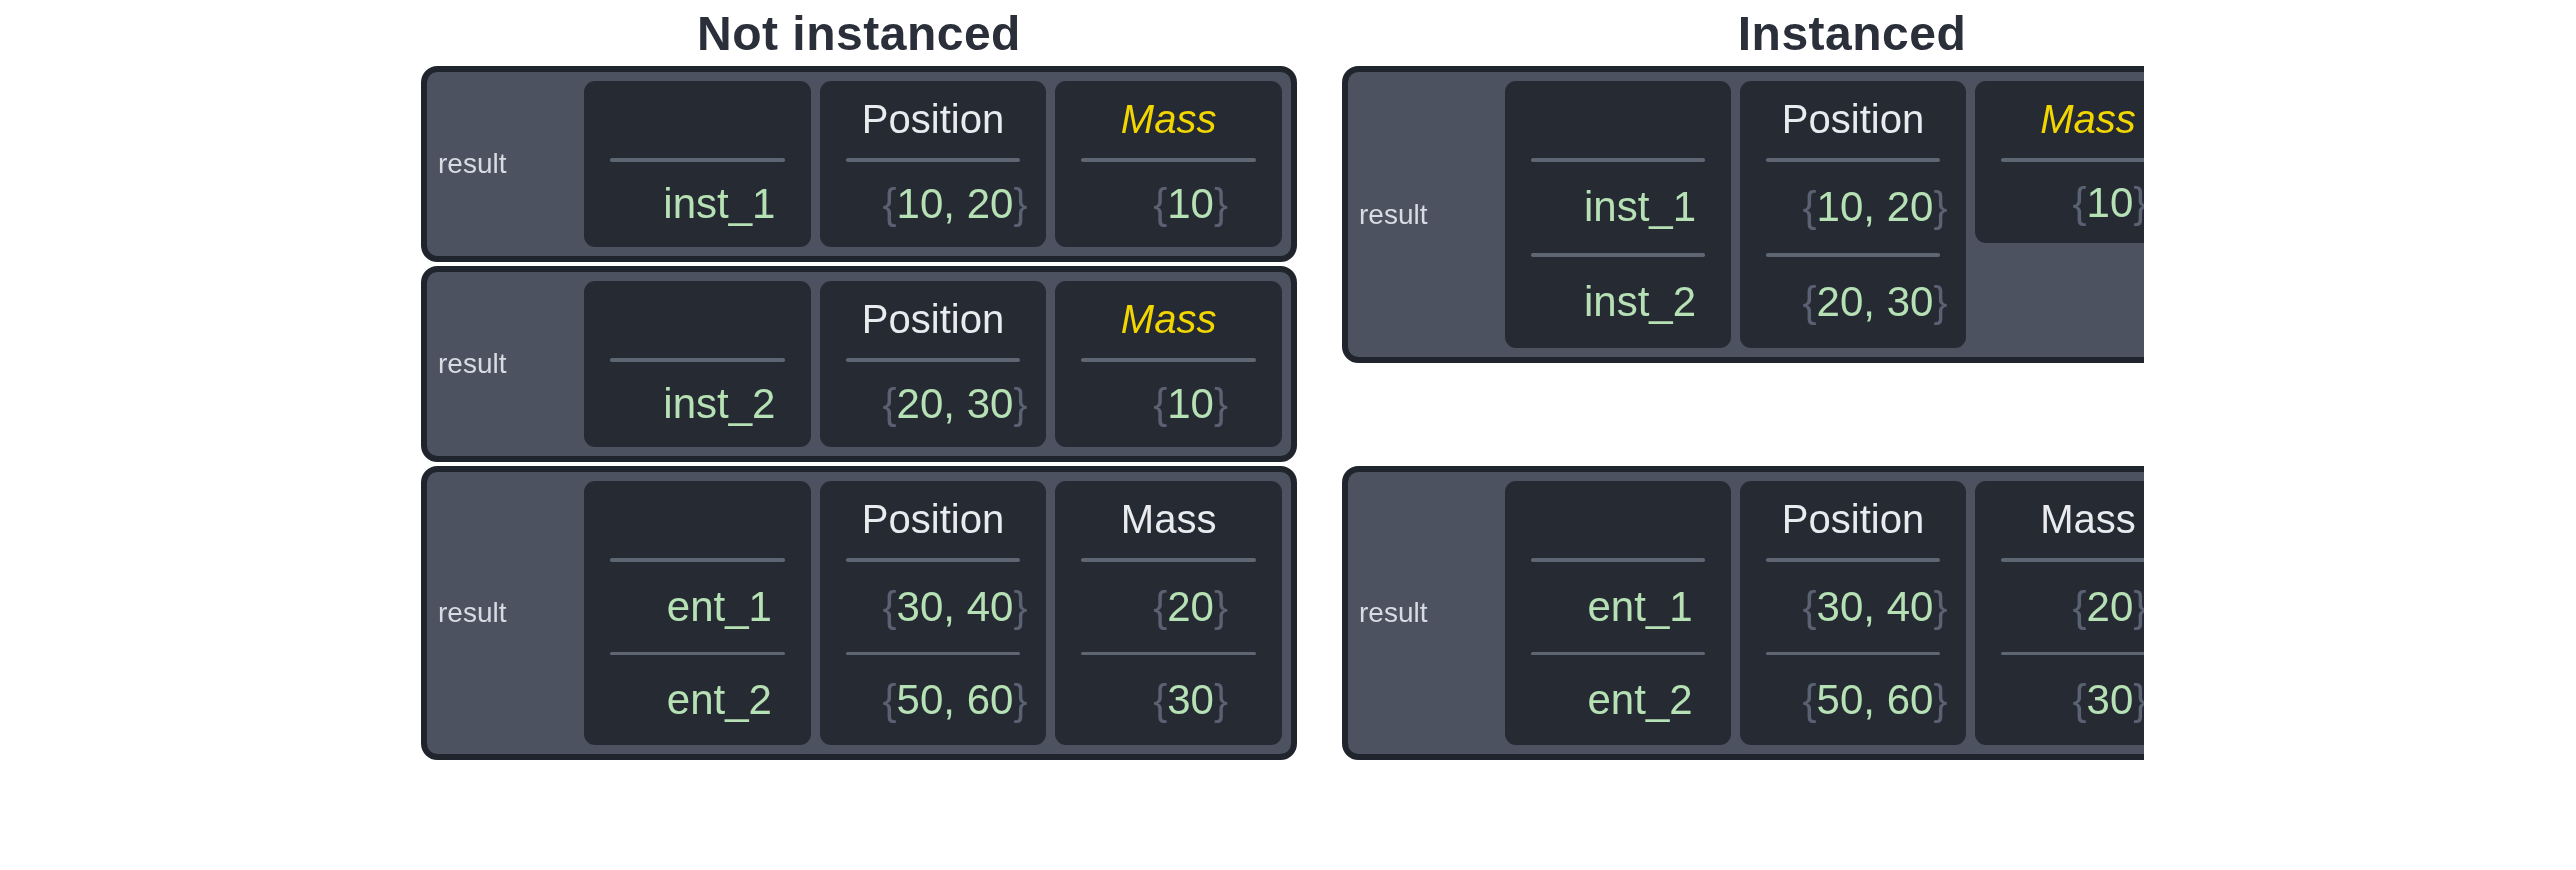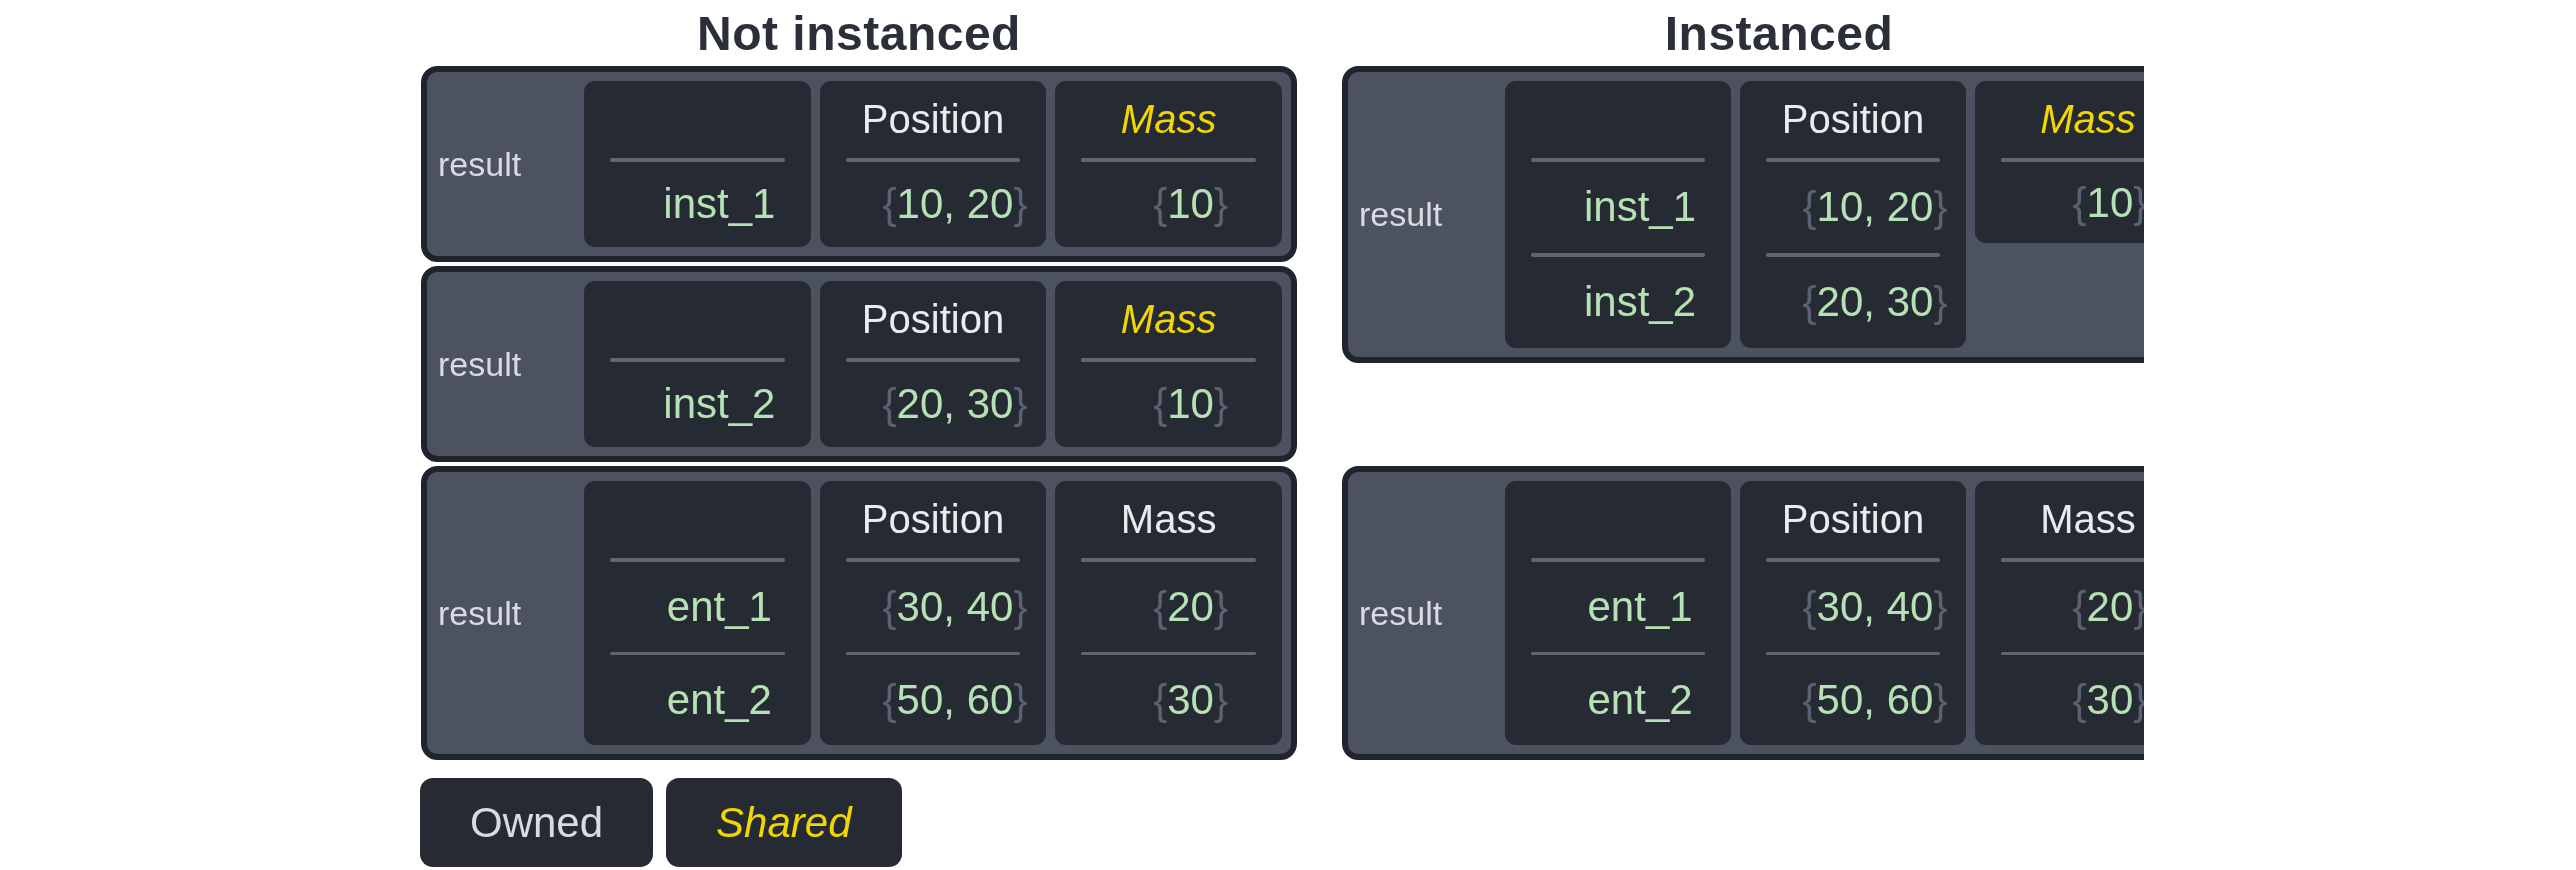--- a/index.html
+++ b/index.html
@@ -34,21 +34,21 @@
     position: absolute;
     top: 5.5px;
     margin: 0;
     text-align: center;
     font-size: 48px;
     font-weight: 700;
     color: var(--title-text);
     letter-spacing: 0.5px;
   }
   .title-left  { left: 421px;  width: 876px; }
-  .title-right { left: 1342px; width: 874px; }
+  .title-right { left: 1415px; width: 874px; }
 
   
   .qtable {
     position: absolute;
     background: var(--container-background);
     border: 6.4px solid var(--container-border);
     border-radius: 16.5px;
     padding: 9.2px;
     display: flex;
     align-items: stretch;
@@ -57,21 +57,21 @@
   .t-0-1 { left: 421px;  top: 266px; width: 876px; height: 196px; }
   .t-0-2 { left: 421px;  top: 466px; width: 876px; height: 294px; }
   .t-1-0 { left: 1342px; top: 66px;  width: 874px; height: 297px; }
   .t-1-1 { left: 1342px; top: 466px; width: 874px; height: 294px; }
 
   .result-label {
     flex: 0 0 148px;
     display: flex;
     align-items: center;
     justify-content: flex-start;
-    font-size: 34px;
+    font-size: 28px;
     color: var(--result-text);
     padding-left: 1.8px;
   }
   .cells {
     flex: 1;
     display: flex;
     gap: 9.2px;
     align-items: stretch;
   }
   .cell {
@@ -335,18 +335,14 @@
             <div class="cell-value">
               <span class="brace">{</span>
               <span class="val-text">30</span>
               <span class="brace">}</span>
             </div>
           </div>
         </div>
       </div>
     </div>
 
-  <div class="legend">
-    <div class="legend-chip chip-owned">Owned</div>
-    <div class="legend-chip chip-shared">Shared</div>
-  </div>
 </div>
 
 
 </body></html>

